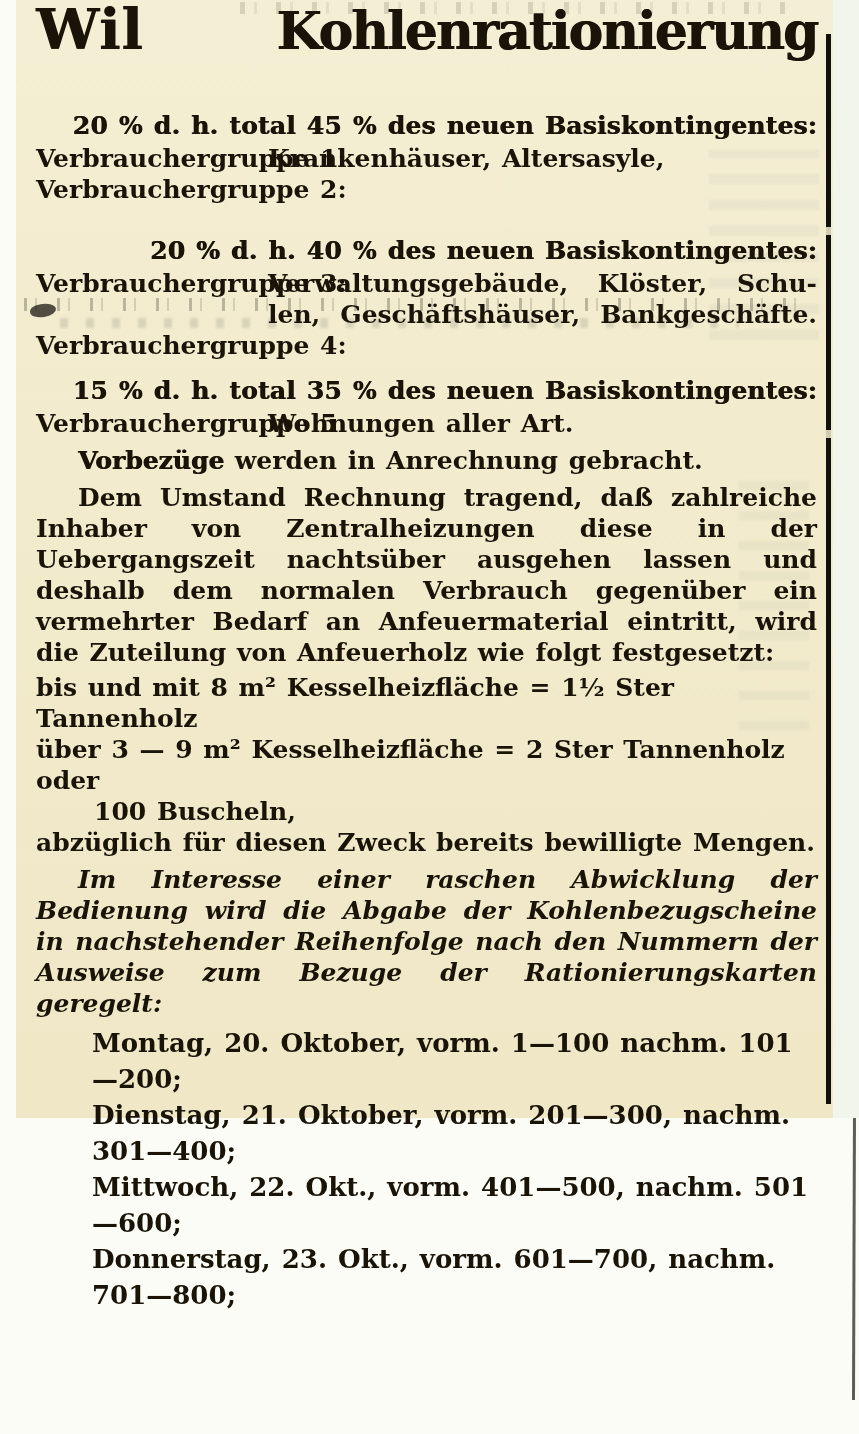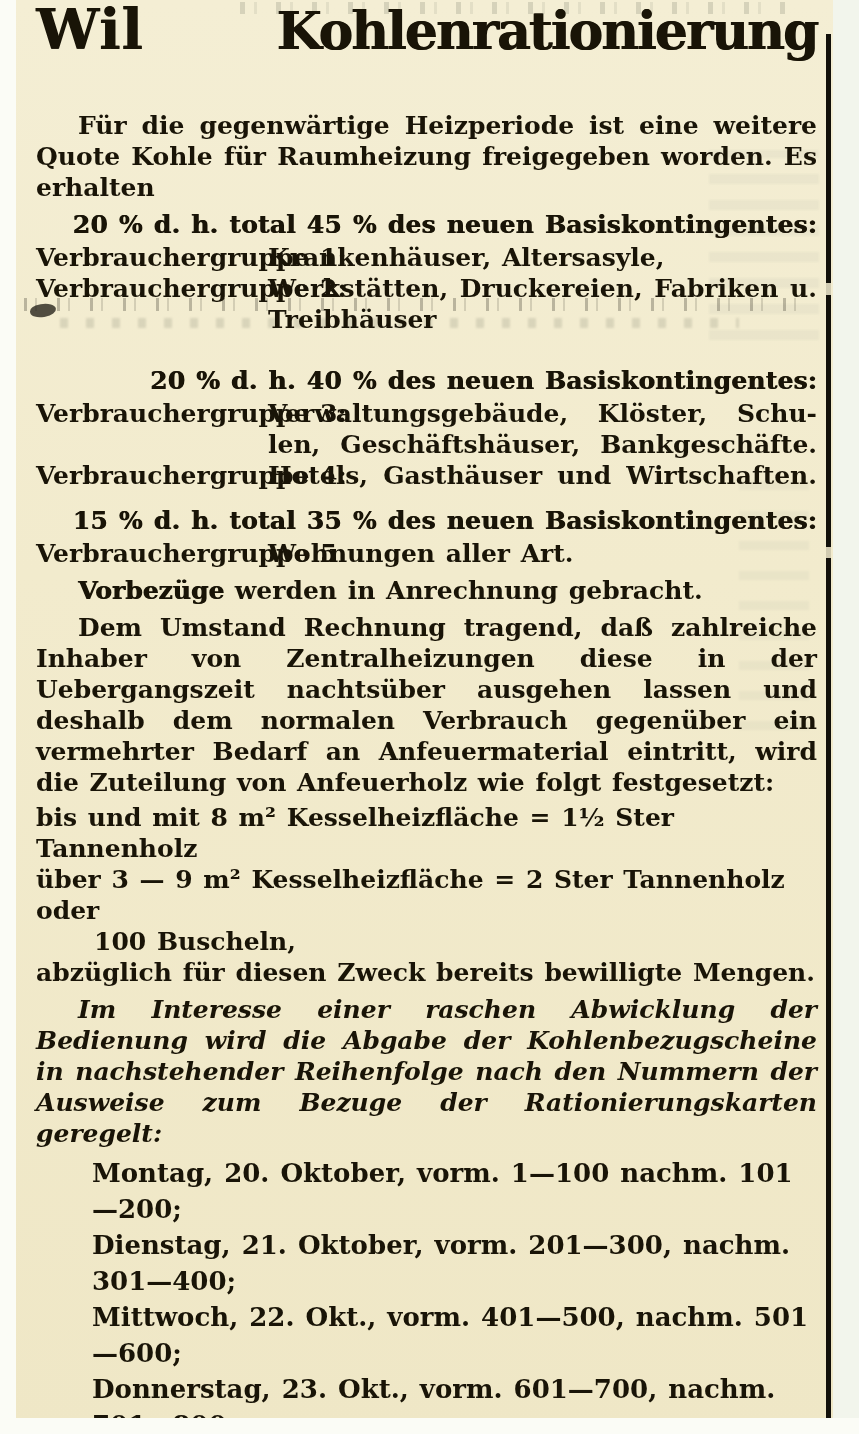--- a/index.html
+++ b/index.html
@@ -2,21 +2,21 @@
 <html><head>
 <meta charset="utf-8">
 <style>
   html,body{margin:0;padding:0;}
   body{
     width:859px;height:1434px;overflow:hidden;
     background:#fbfcf6;
     font-family:"DejaVu Serif", serif;
     color:#191407;
   }
-  .page{position:relative;width:859px;height:1434px;}
+  .page{position:relative;width:859px;height:1118px;}
   .clipping{
     position:absolute;inset:0;
     background:linear-gradient(180deg,#f4eed4 0%,#f2ebcd 40%,#efe7c6 100%);
   }
   
   .left-strip{position:absolute;left:0;top:0;bottom:0;width:16px;background:#fbfcf6;}
   .right-margin{position:absolute;left:833px;right:0;top:0;bottom:0;background:#f2f5ec;}
   .bottom-strip{position:absolute;left:0;right:0;top:1418px;bottom:0;background:#fbfcf6;}
   .rule{
     position:absolute;top:34px;bottom:14px;left:826px;width:5px;
@@ -85,51 +85,45 @@
     <div class="ghost ghost-dash-row2"></div>
     <div class="ghost ghost-blob"></div>
 
     <div class="content">
 
       <header class="masthead">
         <span class="kicker">Wil</span>
         <span class="headline">Kohlenrationierung</span>
       </header>
 
-      <p class="para indent">Für die gegenwärtige Heizperiode ist eine weitere Quote Kohle für Raumheizung freigegeben worden. Es erhalten</p>
 
       <section>
         <p class="quota-heading">20 % d. h. total 45 % des neuen Basiskontingentes:</p>
         <div class="group-row">
           <span class="group-label">Verbrauchergruppe 1:</span>
           <span class="group-value">Krankenhäuser, Altersasyle,</span>
         </div>
         <div class="group-row">
           <span class="group-label">Verbrauchergruppe 2:</span>
-          <span class="group-value just">
-            <span>Werkstätten, Druckereien, Fabriken u.</span>
-            <span class="group-cont">Treibhäuser</span>
-          </span>
         </div>
       </section>
 
       <div class="section-gap"></div>
 
       <section>
         <p class="quota-heading">20 % d. h. 40 % des neuen Basiskontingentes:</p>
         <div class="group-row">
           <span class="group-label">Verbrauchergruppe 3:</span>
           <span class="group-value just">
             <span>Verwaltungsgebäude, Klöster, Schu-</span>
             <span class="group-cont">len, Geschäftshäuser, Bankgeschäfte.</span>
           </span>
         </div>
         <div class="group-row">
           <span class="group-label">Verbrauchergruppe 4:</span>
-          <span class="group-value just">Hotels, Gasthäuser und Wirtschaften.</span>
         </div>
       </section>
 
       <div class="small-gap"></div>
 
       <section>
         <p class="quota-heading">15 % d. h. total 35 % des neuen Basiskontingentes:</p>
         <div class="group-row">
           <span class="group-label">Verbrauchergruppe 5</span>
           <span class="group-value">Wohnungen aller Art.</span>

